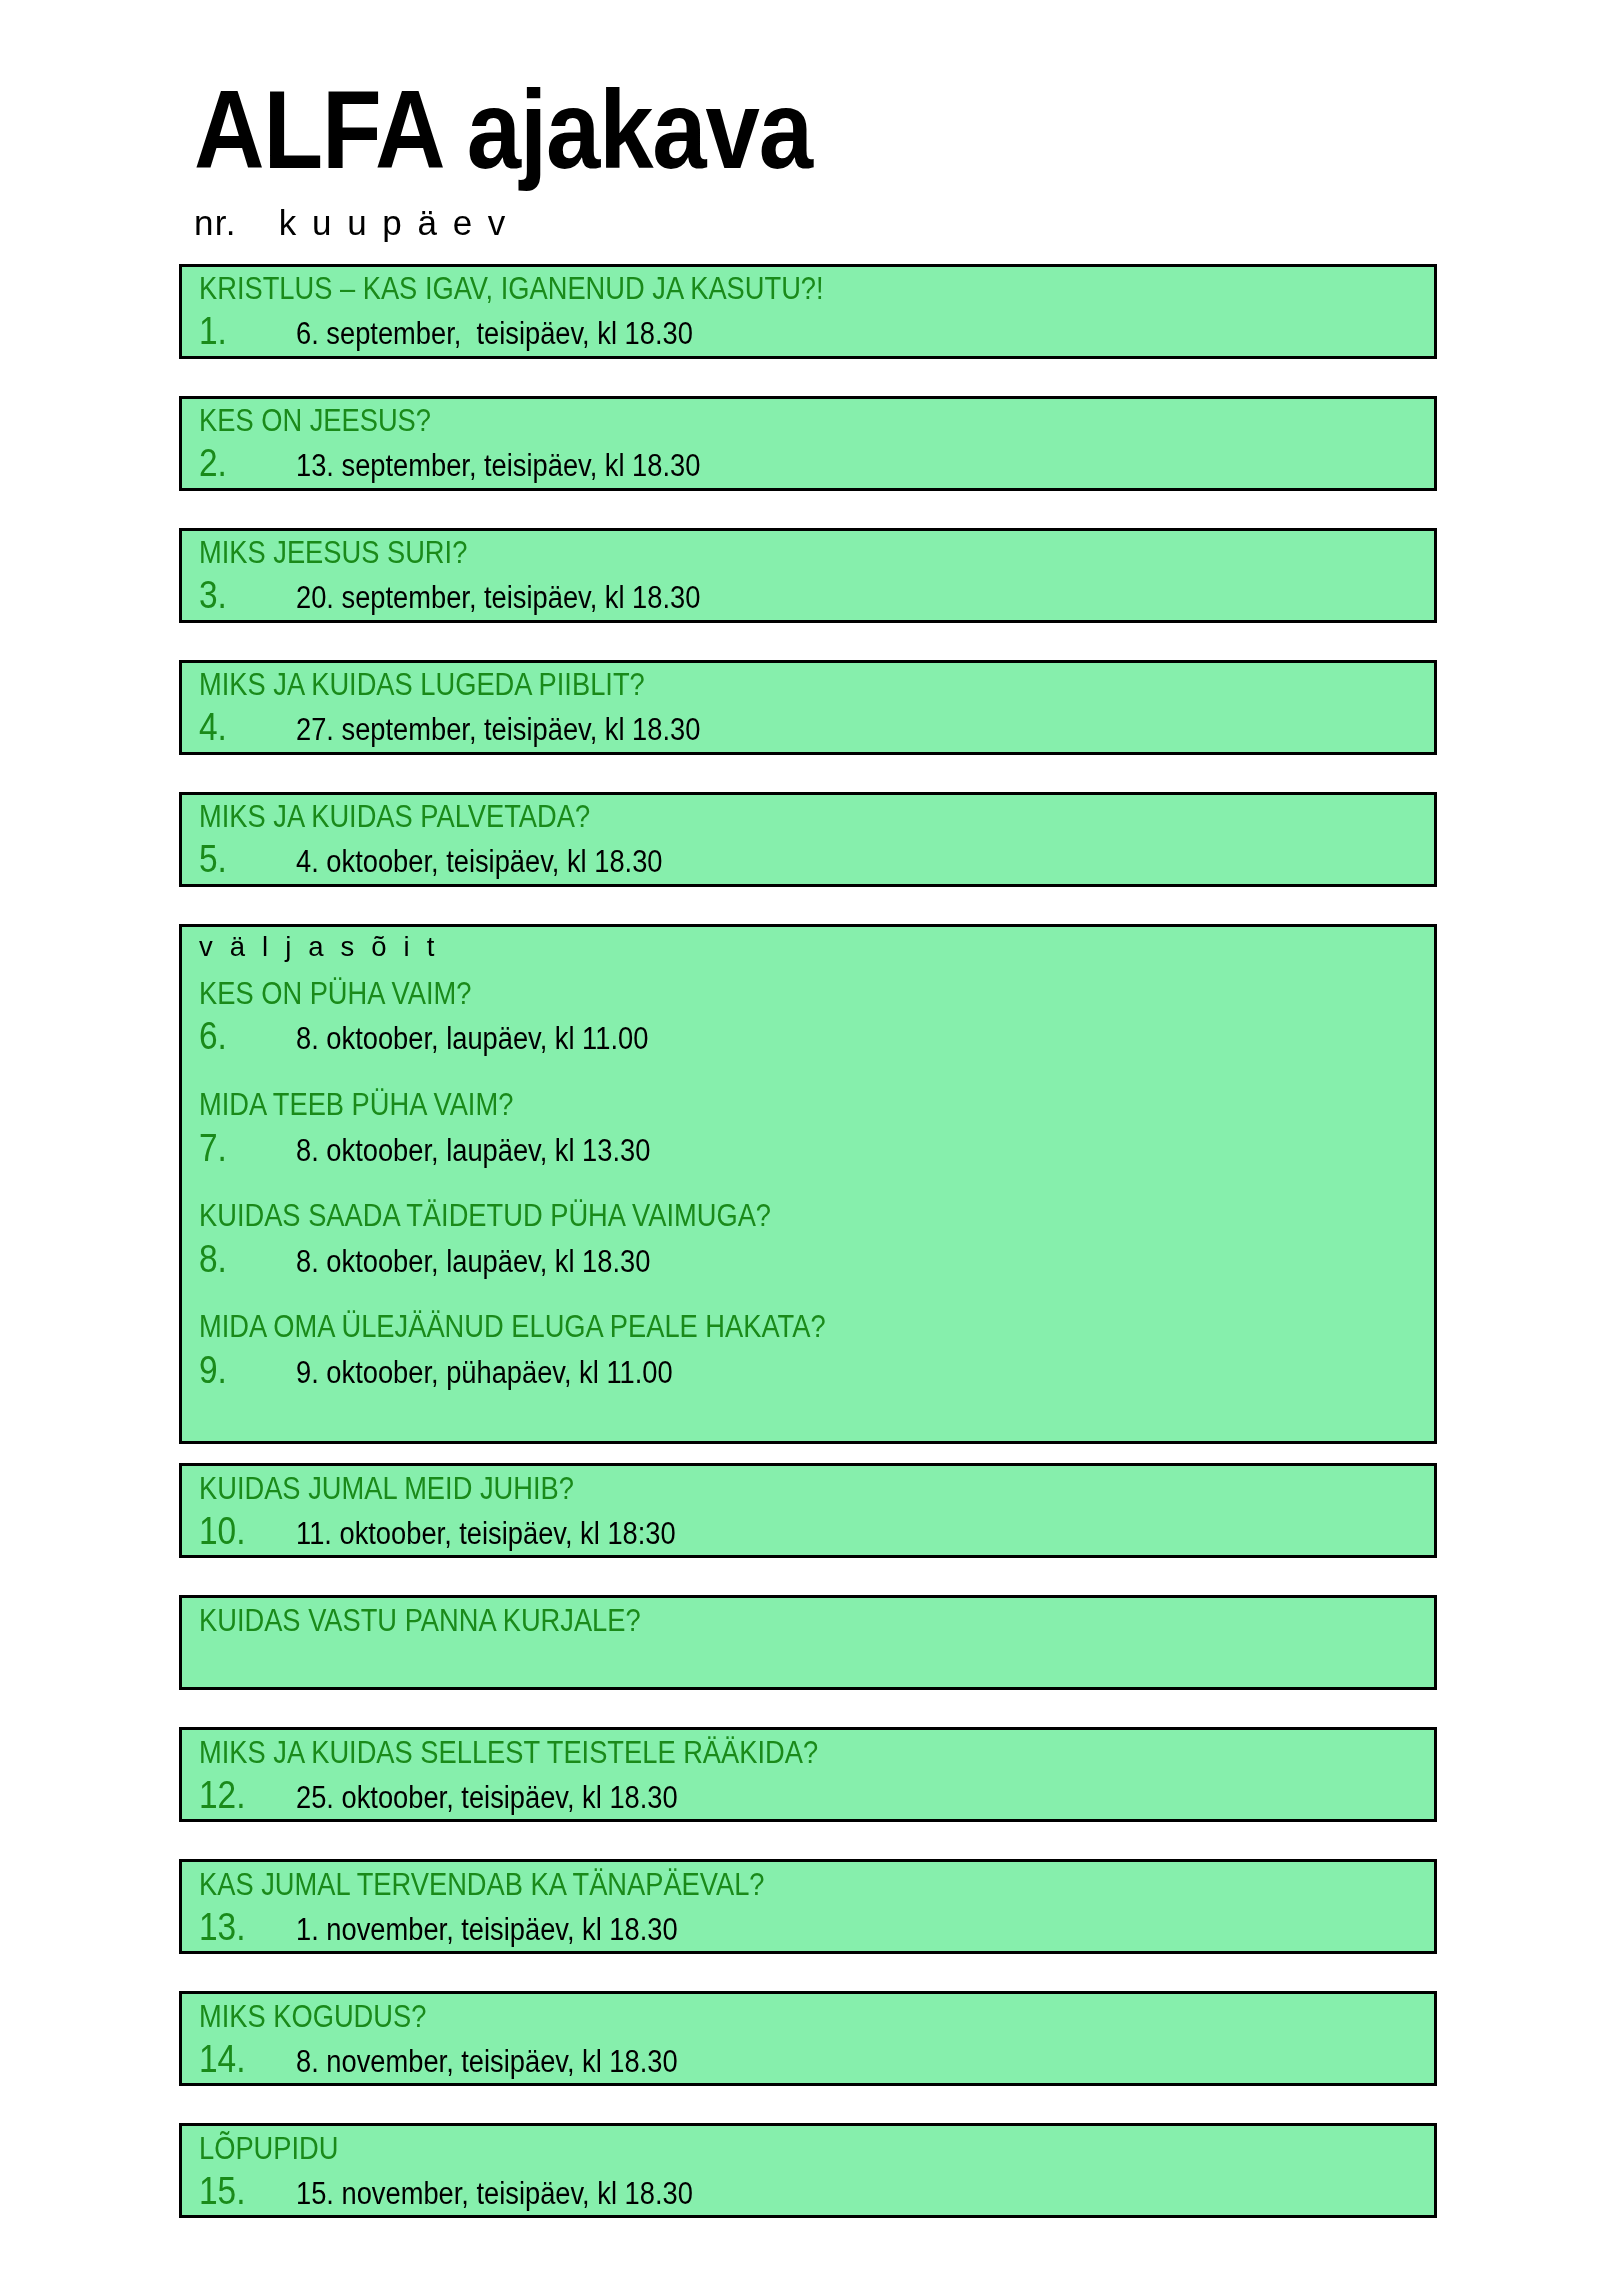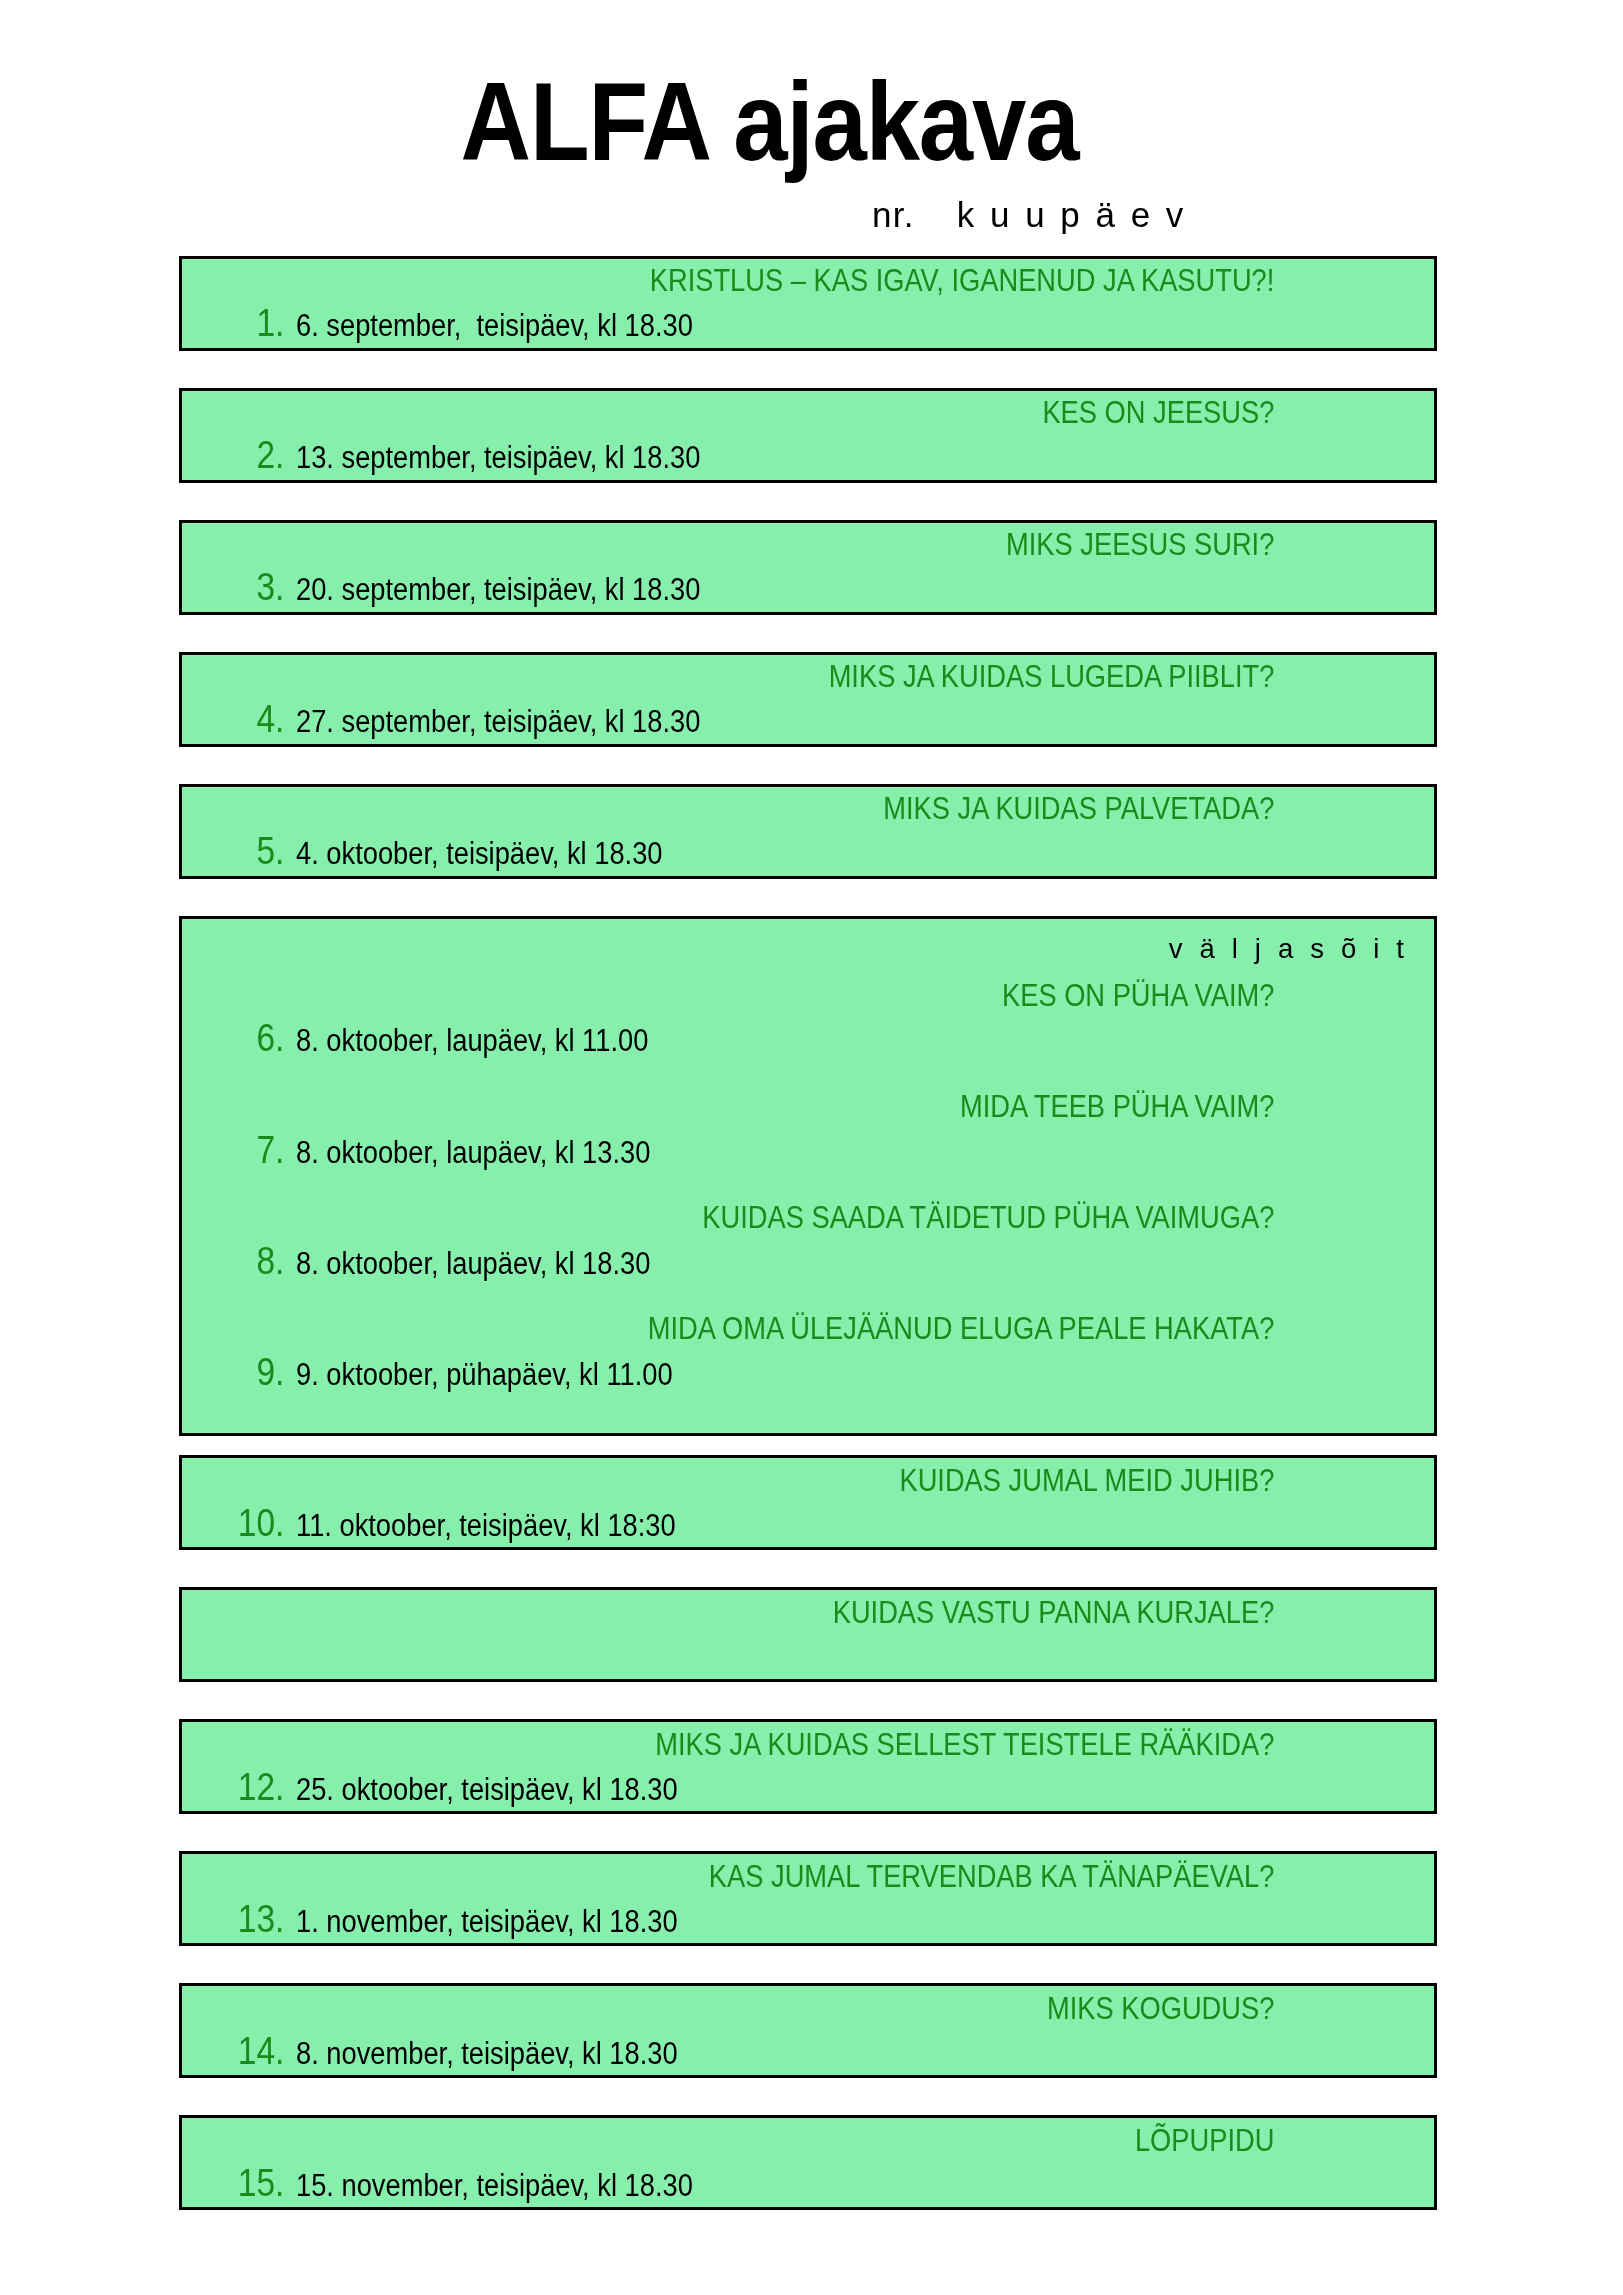--- a/index.html
+++ b/index.html
@@ -5,21 +5,21 @@
   :root { --green: #1a8a1a; --ink: #000000; }
   * { box-sizing: border-box; }
   html, body { margin: 0; padding: 0; }
   body {
     width: 1623px; height: 2295px;
     background: #ffffff;
     color: var(--ink);
     font-family: "Liberation Sans", sans-serif;
     position: relative;
   }
-  .content { position: absolute; left: 179px; top: 0; width: 1020px; text-align: right; }
+  .content { position: absolute; left: 179px; top: 8px; width: 1020px; }
 
   
   .narrow { transform: scaleX(0.88); transform-origin: 0 0; }
 
   .doc-title {
     font-size: 111px;
     line-height: 1.12;
     margin: 60px 0 0 15px;
     white-space: nowrap;
     letter-spacing: -1.3px;
@@ -37,21 +37,21 @@
     width: 1258px;
     height: 95px;
     border: 3.3px solid #000;
     padding: 5.2px 13px 0 17px;
     margin-bottom: 37px;
     overflow: hidden;
     background: #86efac;
   }
   .box.tall {
     height: 520px;
-    padding-top: 13px;
+    padding-top: 3px;
     margin-bottom: 19.6px;
   }
 
   .outing-label {
     font-size: 27.5px;
     letter-spacing: 17px;
     line-height: 1.2;
     margin-bottom: 14.4px;
     white-space: nowrap;
   }

